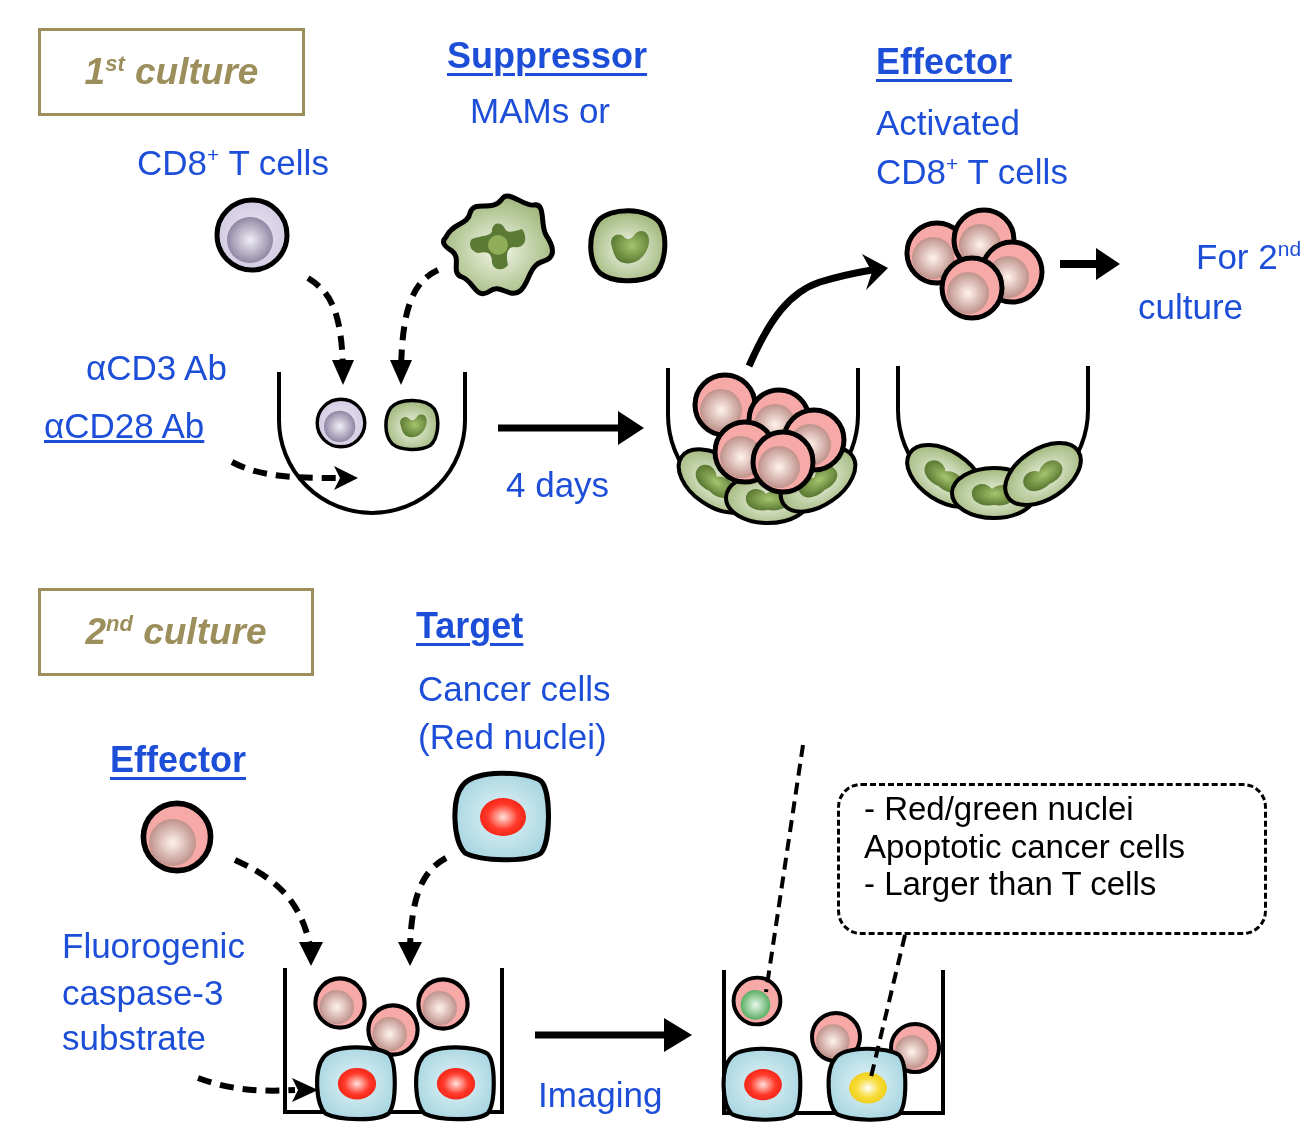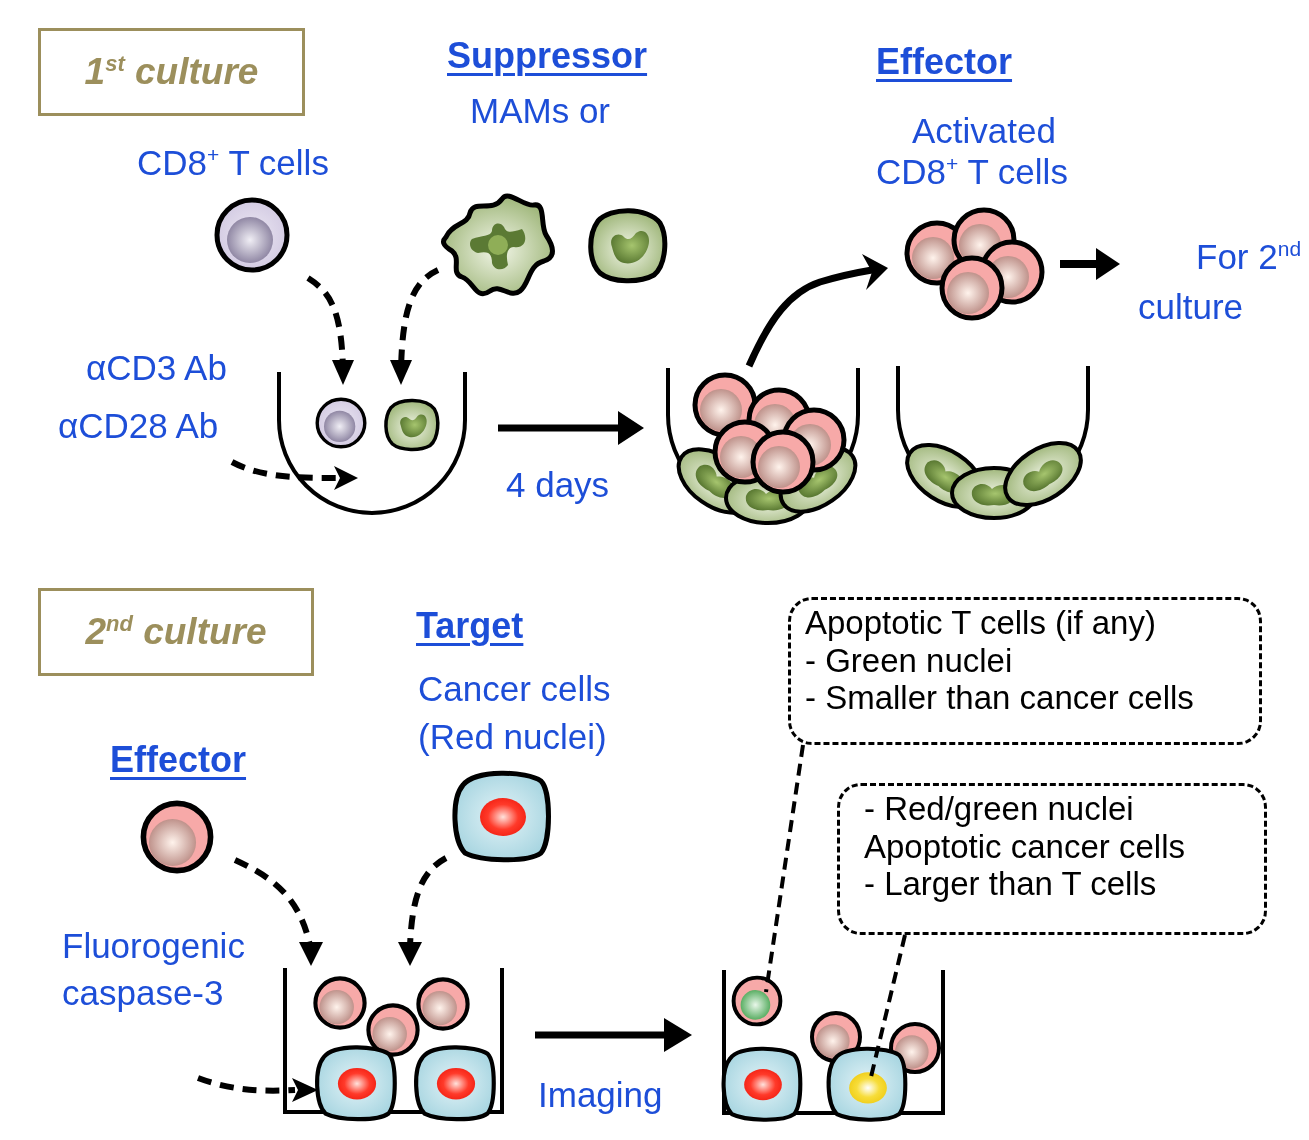--- a/index.html
+++ b/index.html
@@ -204,51 +204,47 @@
 <div class="culture-box" style="left:38px; top:28px; width:267px; height:88px;">
   <span class="culture-text"><span>1</span><sup>st</sup><span> culture</span></span>
 </div>
 
 <div class="lbl" style="left:137px; top:142px;"><span>CD8</span><sup>+</sup><span> T cells</span></div>
 
 <div class="lbl hdr" style="left:447px; top:34px;">Suppressor</div>
 <div class="lbl center" style="left:470px; top:90px;">MAMs or</div>
 
 <div class="lbl hdr" style="left:876px; top:40px;">Effector</div>
-<div class="lbl" style="left:912px; top:102px;margin-top:8px;">Activated</div>
+<div class="lbl" style="left:876px; top:102px;">Activated</div>
 <div class="lbl" style="left:876px; top:151px;"><span>CD8</span><sup>+</sup><span> T cells</span></div>
 
 <div class="lbl" style="left:86px; top:347px;">αCD3 Ab</div>
-<div class="lbl" style="left:58px; top:405px;">αCD28 Ab</div>
+<div class="lbl" style="left:44px; top:405px;text-decoration:underline;">αCD28 Ab</div>
 
 <div class="lbl" style="left:506px; top:464px;">4 days</div>
 
 <div class="lbl" style="left:1196px; top:236px;"><span>For 2</span><sup>nd</sup></div>
 <div class="lbl" style="left:1138px; top:286px;">culture</div>
 
 <div class="culture-box" style="left:38px; top:588px; width:276px; height:88px;">
   <span class="culture-text"><span>2</span><sup>nd</sup><span> culture</span></span>
 </div>
 
 <div class="lbl hdr" style="left:416px; top:604px;">Target</div>
 <div class="lbl" style="left:418px; top:668px;">Cancer cells</div>
 <div class="lbl" style="left:418px; top:716px;">(Red nuclei)</div>
 
 <div class="lbl hdr" style="left:110px; top:738px;">Effector</div>
 
 <div class="lbl" style="left:62px; top:925px;">Fluorogenic</div>
 <div class="lbl" style="left:62px; top:972px;">caspase-3</div>
+<div class="lbl" style="left:62px; top:1017px;">substrate</div>
 
 <div class="lbl" style="left:538px; top:1074px;">Imaging</div>
 
-<div class="note-box" style="left:788px; top:597px; width:474px; height:148px;">
-  <span class="note-line">Apoptotic  T cells (if any)</span>
-  <span class="note-line">- Green nuclei</span>
-  <span class="note-line">- Smaller than cancer cells</span>
-</div>
 
 <div class="note-box" style="left:837px; top:783px; width:430px; height:152px; padding-left:24px;">
   <span class="note-line">- Red/green nuclei</span>
   <span class="note-line">Apoptotic  cancer cells</span>
   <span class="note-line">- Larger than T cells</span>
 </div>
 
 </div>
 
 </body></html>

